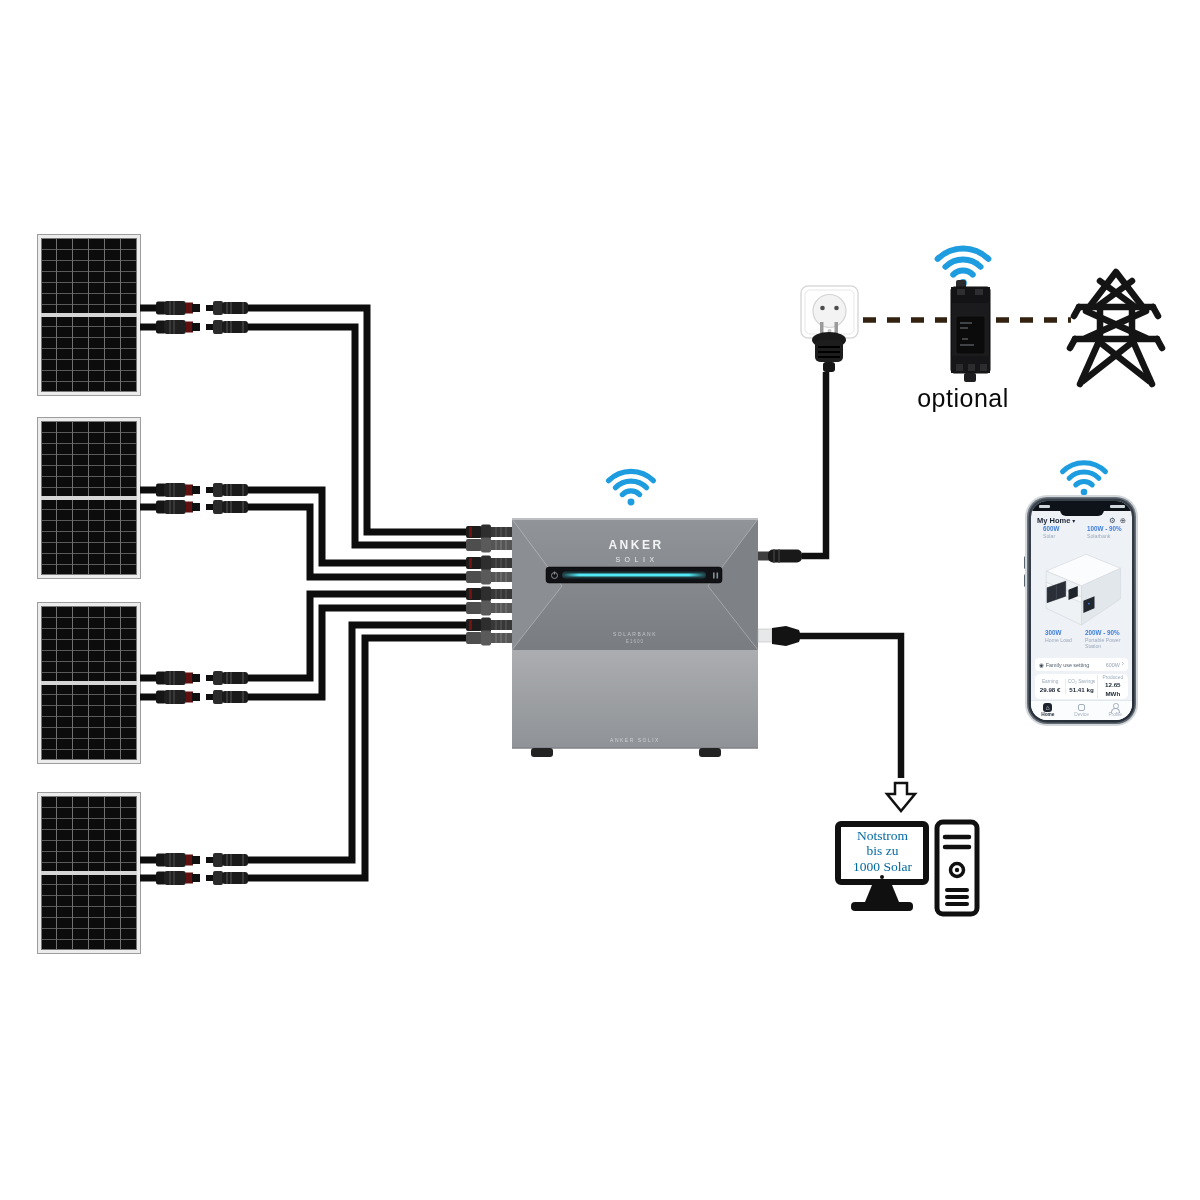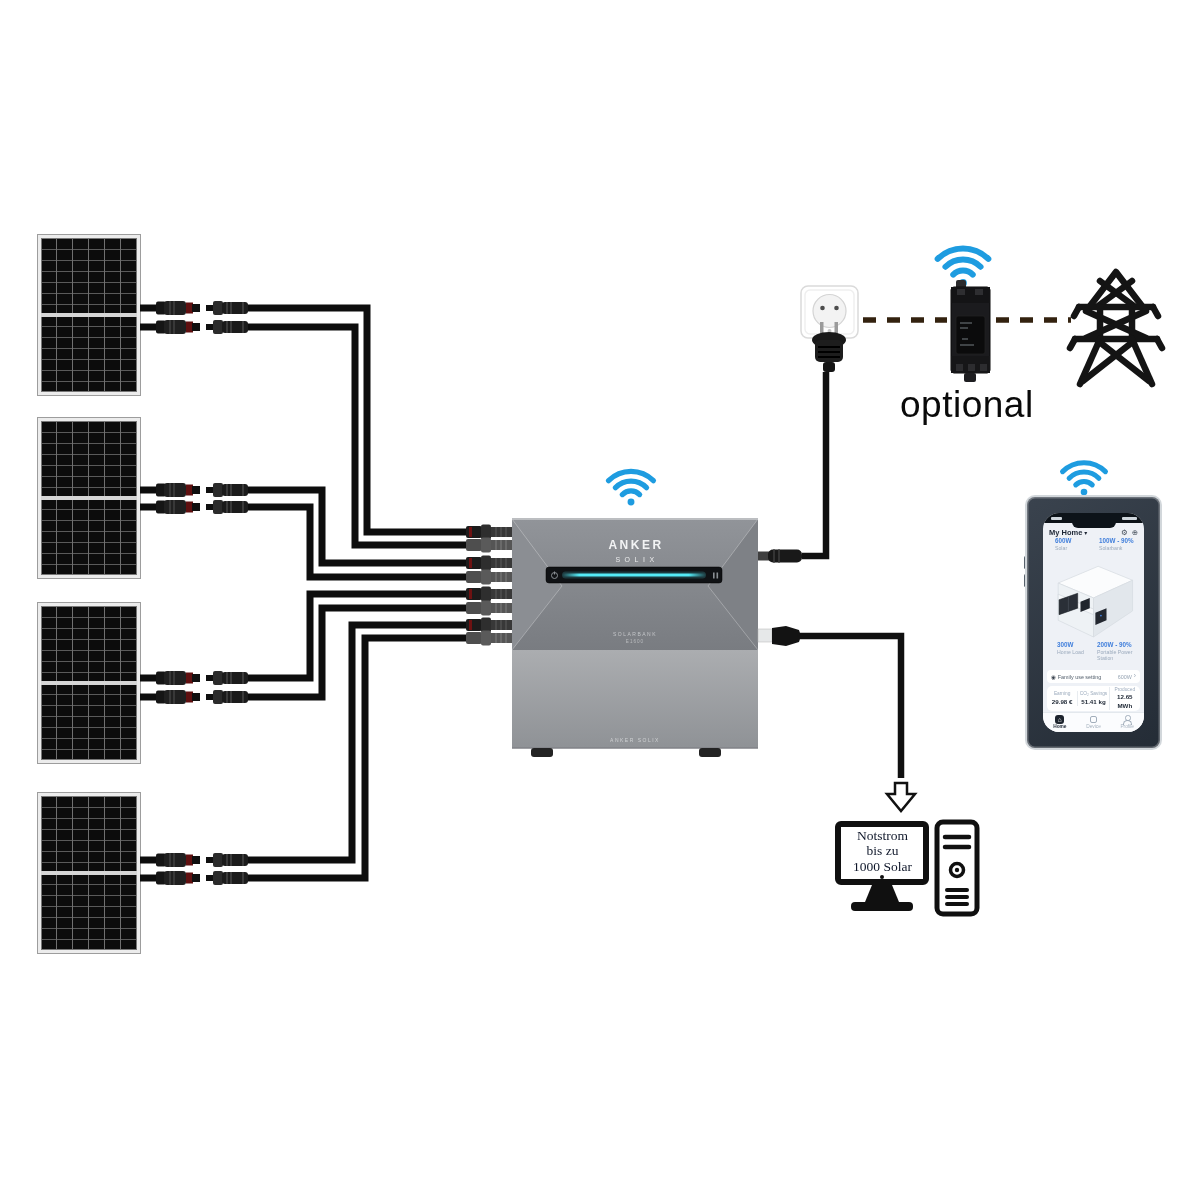--- a/index.html
+++ b/index.html
@@ -10,28 +10,28 @@
   .solar-panel{position:absolute;left:38px;width:96px;height:154px;
     border:3px solid #ececec;box-shadow:0 0 0 1px #9d9d9d, inset 0 0 0 1px #777;
     background-color:#0c0c0c;
     background-image:
       repeating-linear-gradient(90deg, transparent 0 15px, #6f6f6f 15px 16px),
       repeating-linear-gradient(0deg, transparent 0 10px, #5a5a5a 10px 11px);}
   .solar-panel .divider{position:absolute;left:0;right:0;top:50%;height:4px;margin-top:-2px;background:#d6d6d6;}
 
   
   .optional-label{position:absolute;left:900px;top:384px;width:126px;text-align:center;
-    font-size:37px;font-weight:500;color:#0a0a0a;letter-spacing:.5px;}
+    font-size:25px;font-weight:500;color:#0a0a0a;letter-spacing:.5px;}
   .monitor-text{position:absolute;left:846px;top:829px;width:73px;height:44px;
-    font-family:"Liberation Serif",serif;font-size:13.5px;line-height:1.12;color:#0f172a;
+    font-family:"Liberation Serif",serif;font-size:13.5px;line-height:1.12;color:#0369a1;
     text-align:center;display:flex;flex-direction:column;justify-content:center;}
 
   
   .phone{position:absolute;left:1027px;top:497px;width:101px;height:219px;
-    background:linear-gradient(145deg,#3a434e,#242c36);border-radius:8px;padding:16px;
+    background:linear-gradient(145deg,#3a434e,#242c36);border-radius:20px;padding:4px;
     box-shadow:0 0 0 2px #d2d7db, inset 0 0 0 1.5px rgba(255,255,255,.28);}
   .side-btn{position:absolute;background:#57616b;border-radius:2px;}
   .screen{position:relative;width:101px;height:219px;border-radius:16px;background:#eef1f6;overflow:hidden;}
   .statusbar{position:absolute;left:0;top:0;right:0;height:10px;background:#0d1319;border-radius:15px 15px 0 0;}
   .statusbar .sb-l{position:absolute;left:8px;top:3.5px;width:11px;height:3px;background:#cfd6dc;border-radius:1px;}
   .statusbar .sb-r{position:absolute;right:7px;top:3.5px;width:15px;height:3px;background:#cfd6dc;border-radius:1px;}
   .notch{position:absolute;left:50%;top:8px;transform:translateX(-50%);width:44px;height:7px;background:#0d1319;border-radius:0 0 6px 6px;}
   .app-header{position:absolute;left:0;right:0;top:13px;height:13px;display:flex;align-items:center;padding:0 6px;}
   .app-title{font-size:7.5px;font-weight:bold;color:#1d2634;}
   .dd{font-size:6px;color:#1d2634;margin-left:2px;}

